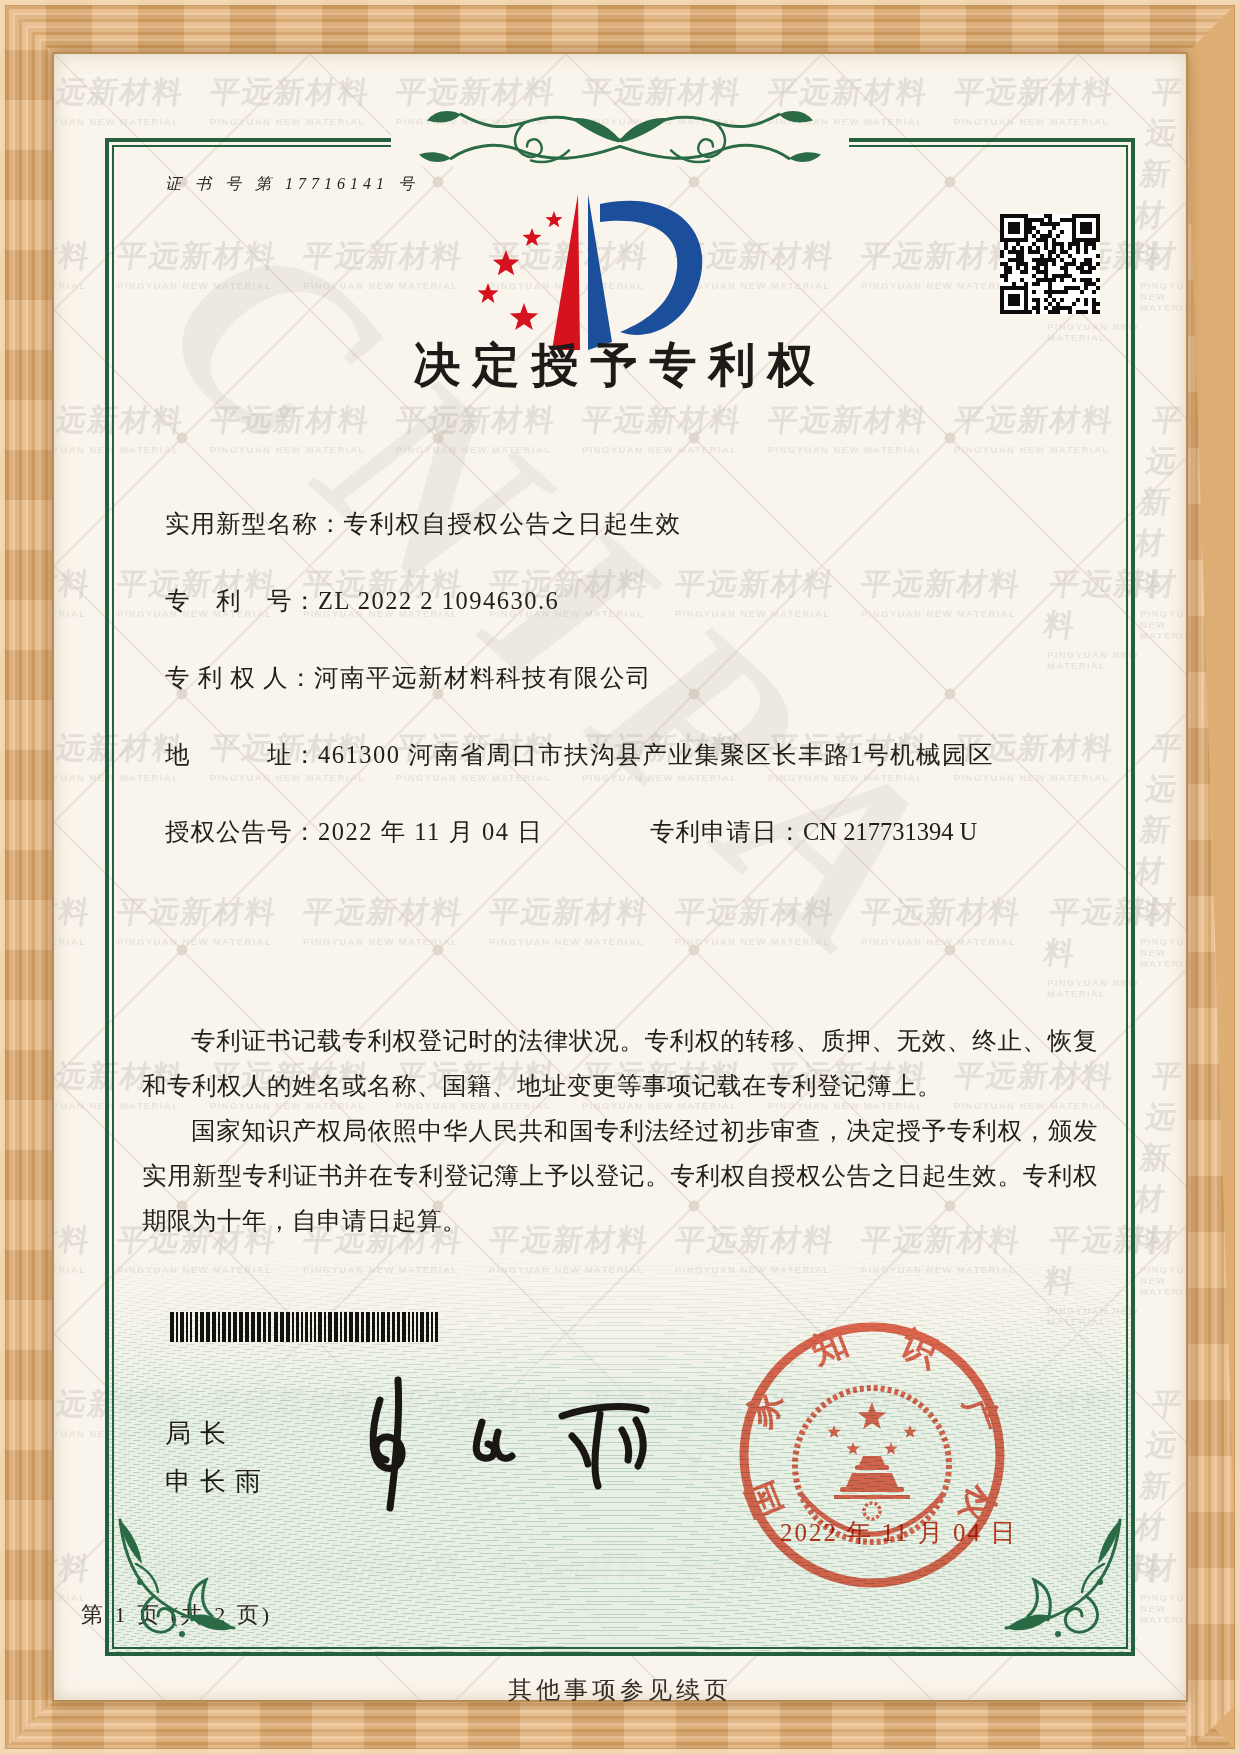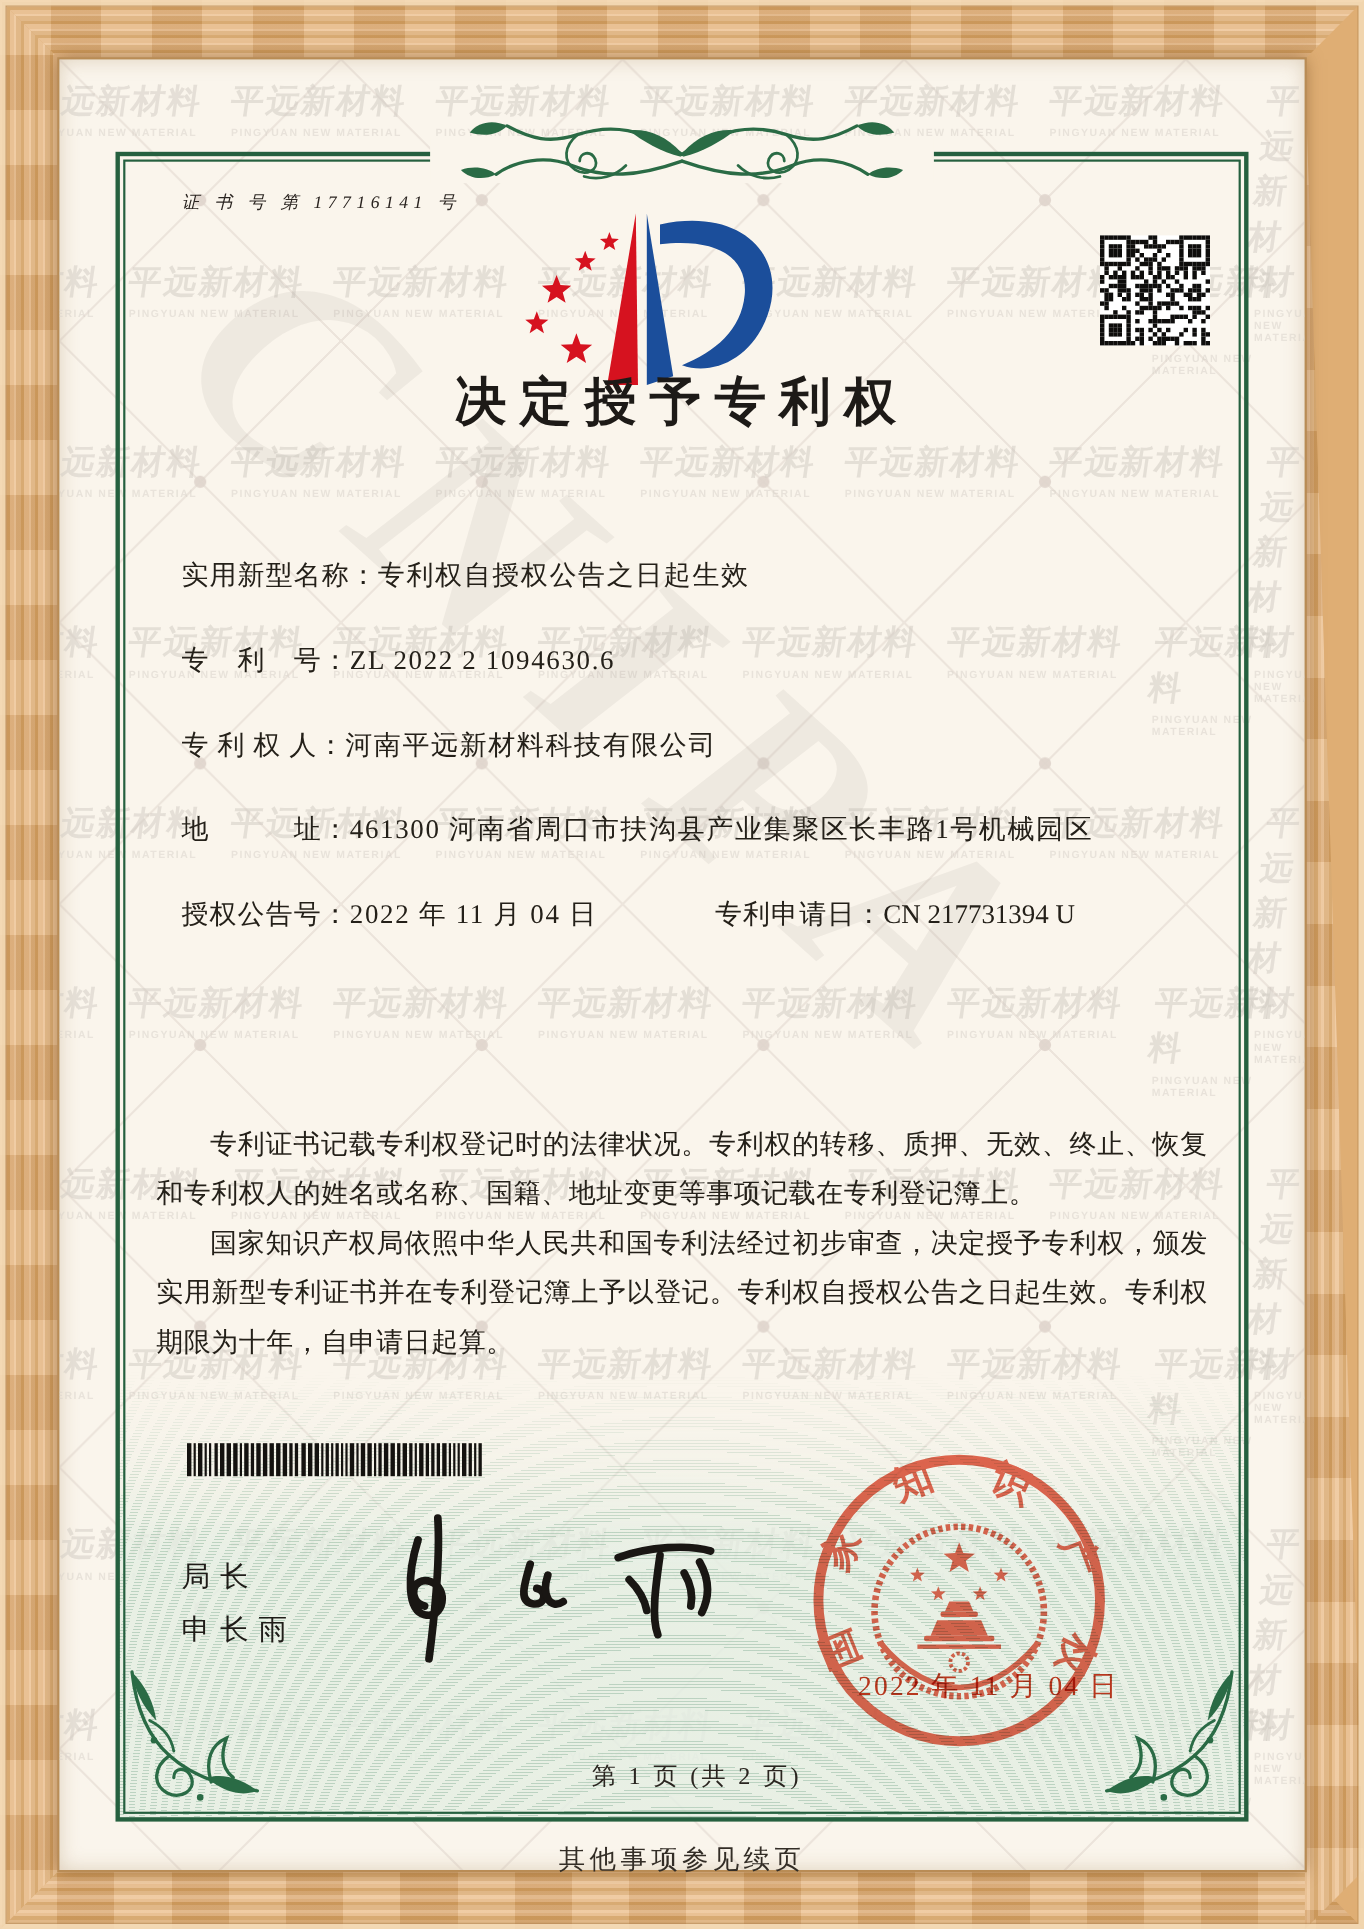--- a/index.html
+++ b/index.html
@@ -68,21 +68,21 @@
   .paras p{margin:0;text-indent:2em;line-height:45px;text-align:justify;letter-spacing:.5px;}
   .barcode{position:absolute;left:116px;top:1258px;width:282px;height:30px;display:flex;align-items:stretch;}
   .barcode div{background:#14120f;}
   .director{position:absolute;left:111px;font-family:"Liberation Sans","DejaVu Sans",sans-serif;
             font-size:26px;letter-spacing:9px;color:#1f1c18;}
   .d-title{top:1362px;} .d-name{top:1410px;}
   .sig{position:absolute;left:286px;top:1316px;}
   .seal{position:absolute;left:678px;top:1261px;mix-blend-mode:multiply;opacity:.95;}
   .seal-date{position:absolute;left:726px;top:1462px;white-space:nowrap;font-size:25px;letter-spacing:2px;
              color:#c93a20;mix-blend-mode:multiply;z-index:4;}
-  .pagenum{position:absolute;left:0;right:0;top:1546px;text-align:center;font-size:22px;letter-spacing:3px;color:#2a2520;margin-left:27px;}
+  .pagenum{position:absolute;left:0;right:0;top:1546px;font-size:22px;letter-spacing:3px;color:#2a2520;margin-left:27px;}
   .footnote{position:absolute;left:0;right:0;top:1620px;text-align:center;font-size:24px;letter-spacing:4px;color:#332d26;}
 </style>
 </head>
 <body>
 
 <div class="page">
   <div class="wood top"></div>
   <div class="wood bottom"></div>
   <div class="wood left"></div>
   <div class="wood right"></div>

